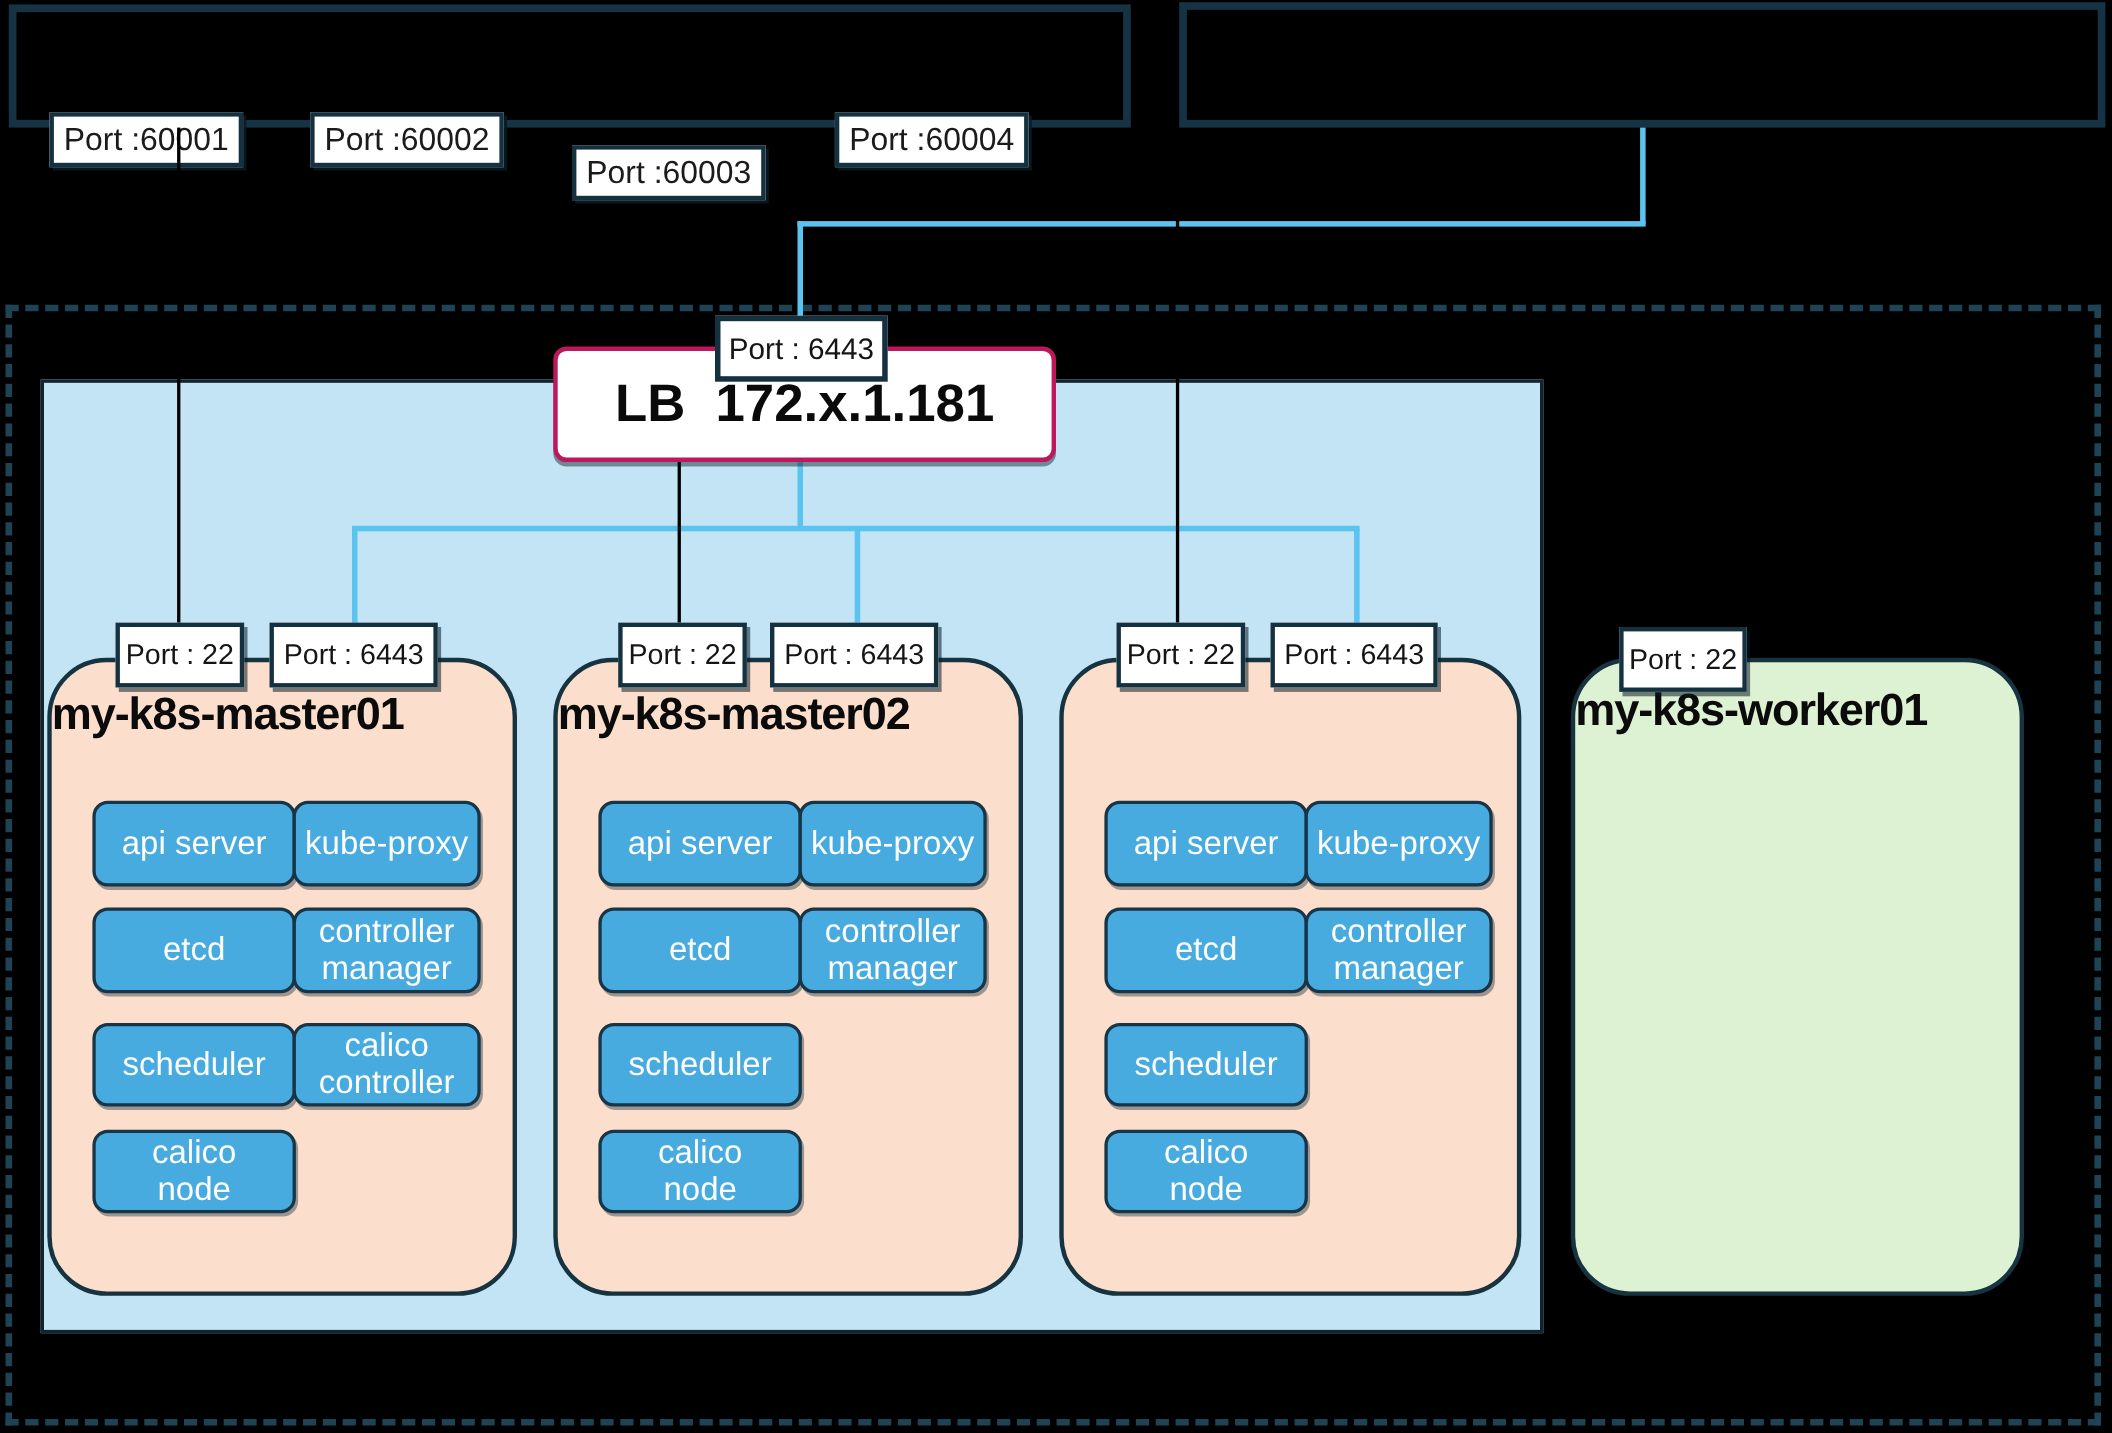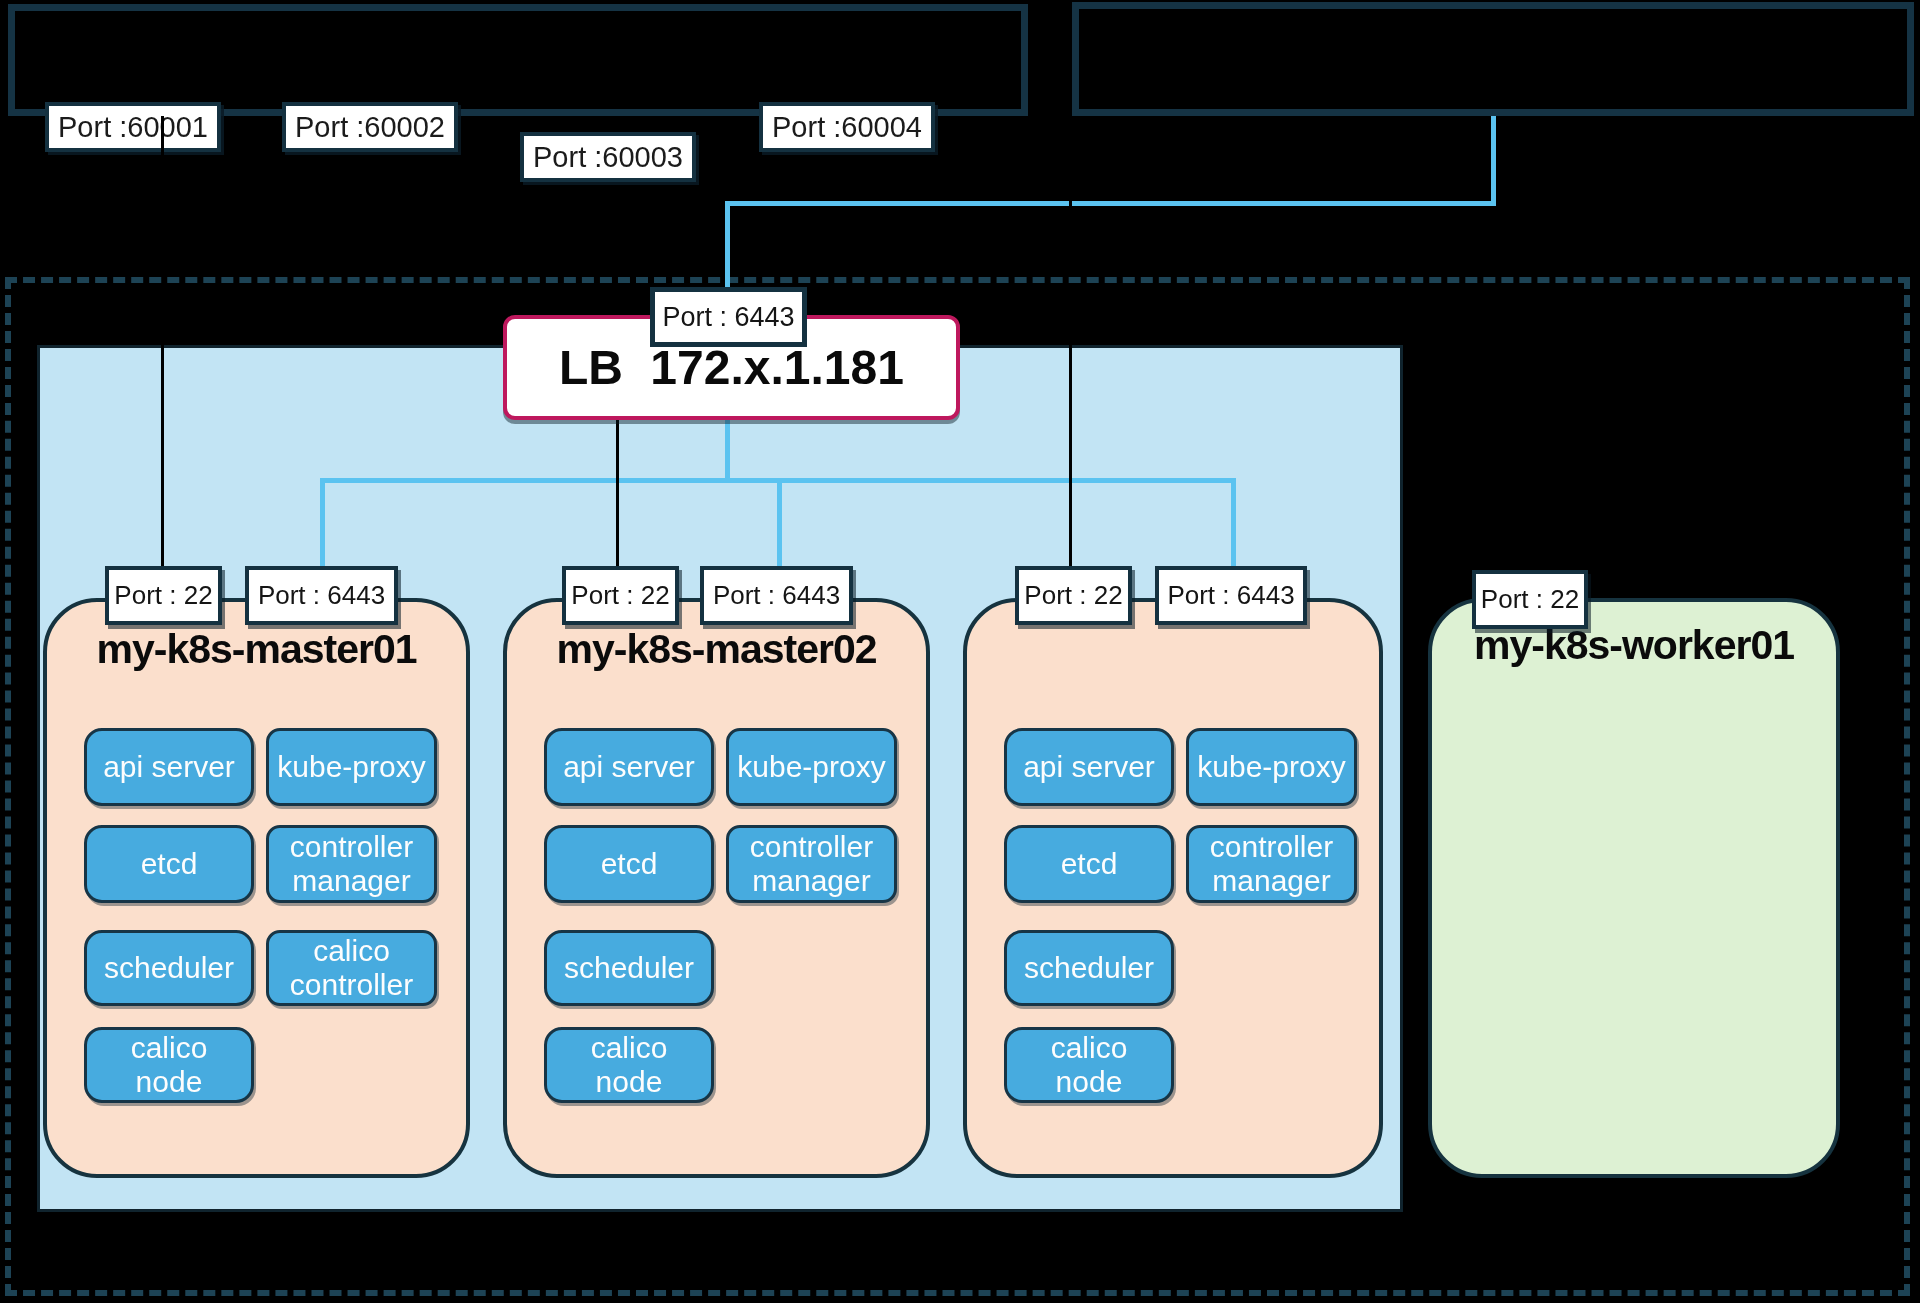--- a/index.html
+++ b/index.html
@@ -25,28 +25,28 @@
       display:flex;align-items:center;justify-content:center;color:#0a0a0a;
       font-size:48px;font-weight:bold;word-spacing:14px;box-shadow:0 4px 0 rgba(9,26,36,.45);}
   .toplabel{font-size:27px;border-width:5px;box-shadow:none;}
   
   .cluster{position:absolute;background:#C2E4F4;border:3px solid #10242e;box-sizing:border-box;}
   .cluster-title{position:absolute;color:#0b0b0b;font-size:44px;font-weight:bold;letter-spacing:-1px;}
   
   .node{position:absolute;border:4px solid #16333f;border-radius:54px;box-sizing:border-box;}
   .master{background:#FBDFCC;}
   .workerbox{background:#DDF1D3;}
-  .ntitle{position:absolute;left:0;right:0;top:24px;text-align:center;color:#0b0b0b;
+  .ntitle{position:absolute;left:0;right:0;top:24px;color:#0b0b0b;
           font-size:41px;font-weight:bold;letter-spacing:-1px;}
   
   .chip{position:absolute;background:#47ABDF;border:3px solid #173546;border-radius:14px;box-sizing:border-box;
         display:flex;align-items:center;justify-content:center;text-align:center;
         color:#fdfdfd;font-size:30px;line-height:34px;white-space:pre-line;
         box-shadow:2px 3px 0 rgba(14,36,50,.4);}
-  .col-l{left:37px;width:170px;border-radius:18px;}
+  .col-l{left:37px;width:185px;}
   .col-r{left:219px;width:171px;}
   .row1{top:126px;height:78px;}
   .row2{top:223px;height:78px;}
   .row3{top:328px;height:76px;}
   .row4{top:425px;height:76px;}
 </style>
 </head>
 <body>
 
 <div id="stage">

